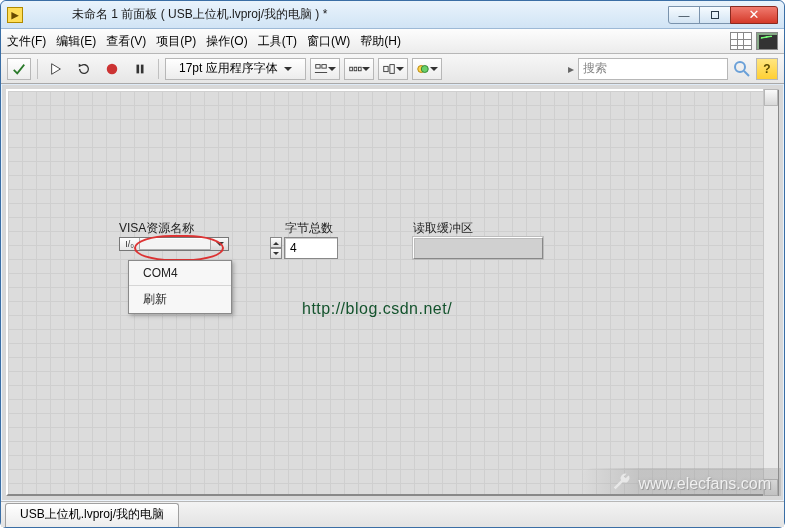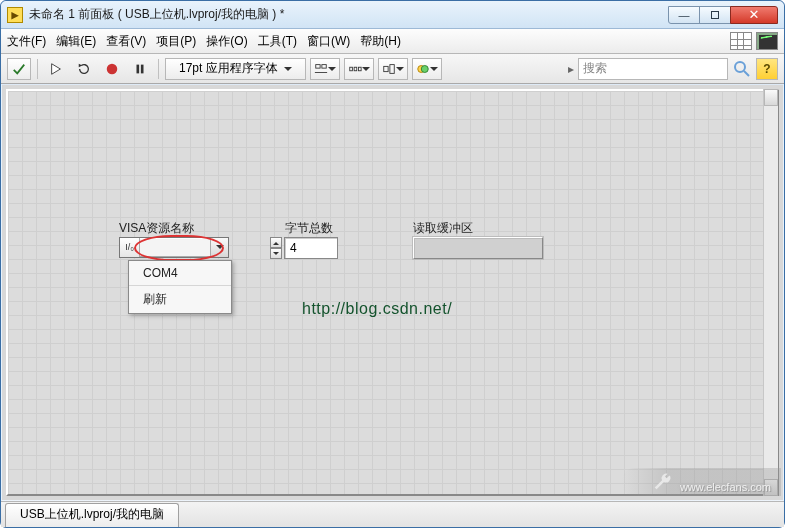--- a/index.html
+++ b/index.html
@@ -28,21 +28,21 @@
     background:linear-gradient(#e9f3fc,#d1e4f5);
     border-bottom:1px solid #9db9d6;
     border-radius:6px 6px 0 0;
   }
   .titlebar .lv-icon {
     width:16px; height:16px; margin-right:6px;
     background:#ffde59; border:1px solid #b08a00;
     display:flex;align-items:center;justify-content:center;
     font-size:9px; font-weight:bold; color:#6a4b00;
   }
-  .title-text { flex:1; white-space:nowrap; overflow:hidden; }
+  .title-text { flex:1; white-space:nowrap; overflow:hidden;margin-left:43px; }
   .winbtns { display:flex; gap:0; }
   .winbtn {
     width:32px; height:18px; border:1px solid #7a93ad;
     background:linear-gradient(#f6fbff,#d3e4f3);
     margin-left:-1px; display:flex; align-items:center; justify-content:center;
     font-family:Arial,sans-serif; font-size:11px; color:#2a3a4a;
   }
   .winbtn.close {
     width:48px;
     background:linear-gradient(#f07b6f,#d43a2a);
@@ -118,21 +118,21 @@
     border:2px solid #888; border-top-color:#fff; border-left-color:#fff;
     background:#dcdcdc;
     background-image:
       linear-gradient(#cfcfcf 1px, transparent 1px),
       linear-gradient(90deg,#cfcfcf 1px, transparent 1px);
     background-size:14px 14px;
   }
   
   .lv-label { position:absolute; color:#222; font-size:12px; }
   .visa-ctrl {
-    position:absolute; width:110px; height:21px;
+    position:absolute; width:110px; height:14px;
     border:1px solid #777; background:#f4f4f4;
     box-shadow:inset 1px 1px 0 #fff, inset -1px -1px 0 #aaa;
     display:flex; align-items:center;
   }
   .visa-ctrl .io {
     width:20px; height:100%; border-right:1px solid #aaa;
     display:flex; align-items:center; justify-content:center;
     font-size:9px; line-height:1; color:#333;
     background:linear-gradient(#fff,#e6e6e6);
   }
@@ -184,21 +184,21 @@
     font-size:16px; letter-spacing:0.5px; pointer-events:none;
   }
   .site-mark {
     position:absolute; right:2px; bottom:4px;
     color:#e8e8e8; font-style:italic; font-family:"KaiTi","STKaiti",serif;
     font-size:22px; text-shadow:0 0 3px #aaa, 1px 1px 0 #999;
     display:flex; align-items:center; gap:6px; pointer-events:none;
     background:linear-gradient(90deg,rgba(150,150,150,0) 0,rgba(150,150,150,.35) 30%,rgba(150,150,150,.35) 100%);
     padding:3px 10px 3px 30px; border-radius:12px 0 0 12px;
   }
-  .site-mark .url { font-size:11px; font-style:normal; font-family:Arial,sans-serif; color:#f0f0f0; align-self:flex-end; }
+  .site-mark .url { font-size:16px; font-style:normal; font-family:Arial,sans-serif; color:#f0f0f0; align-self:flex-end; }
   .site-mark svg { width:22px; height:22px; }
 
   
   .statusbar {
     height:26px; border-top:1px solid #b7b7b7;
     background:linear-gradient(#f3f3f3,#e3e3e3);
     display:flex; padding:1px 4px;
   }
   .tab {
     border:1px solid #a0a0a0; border-bottom:none;

